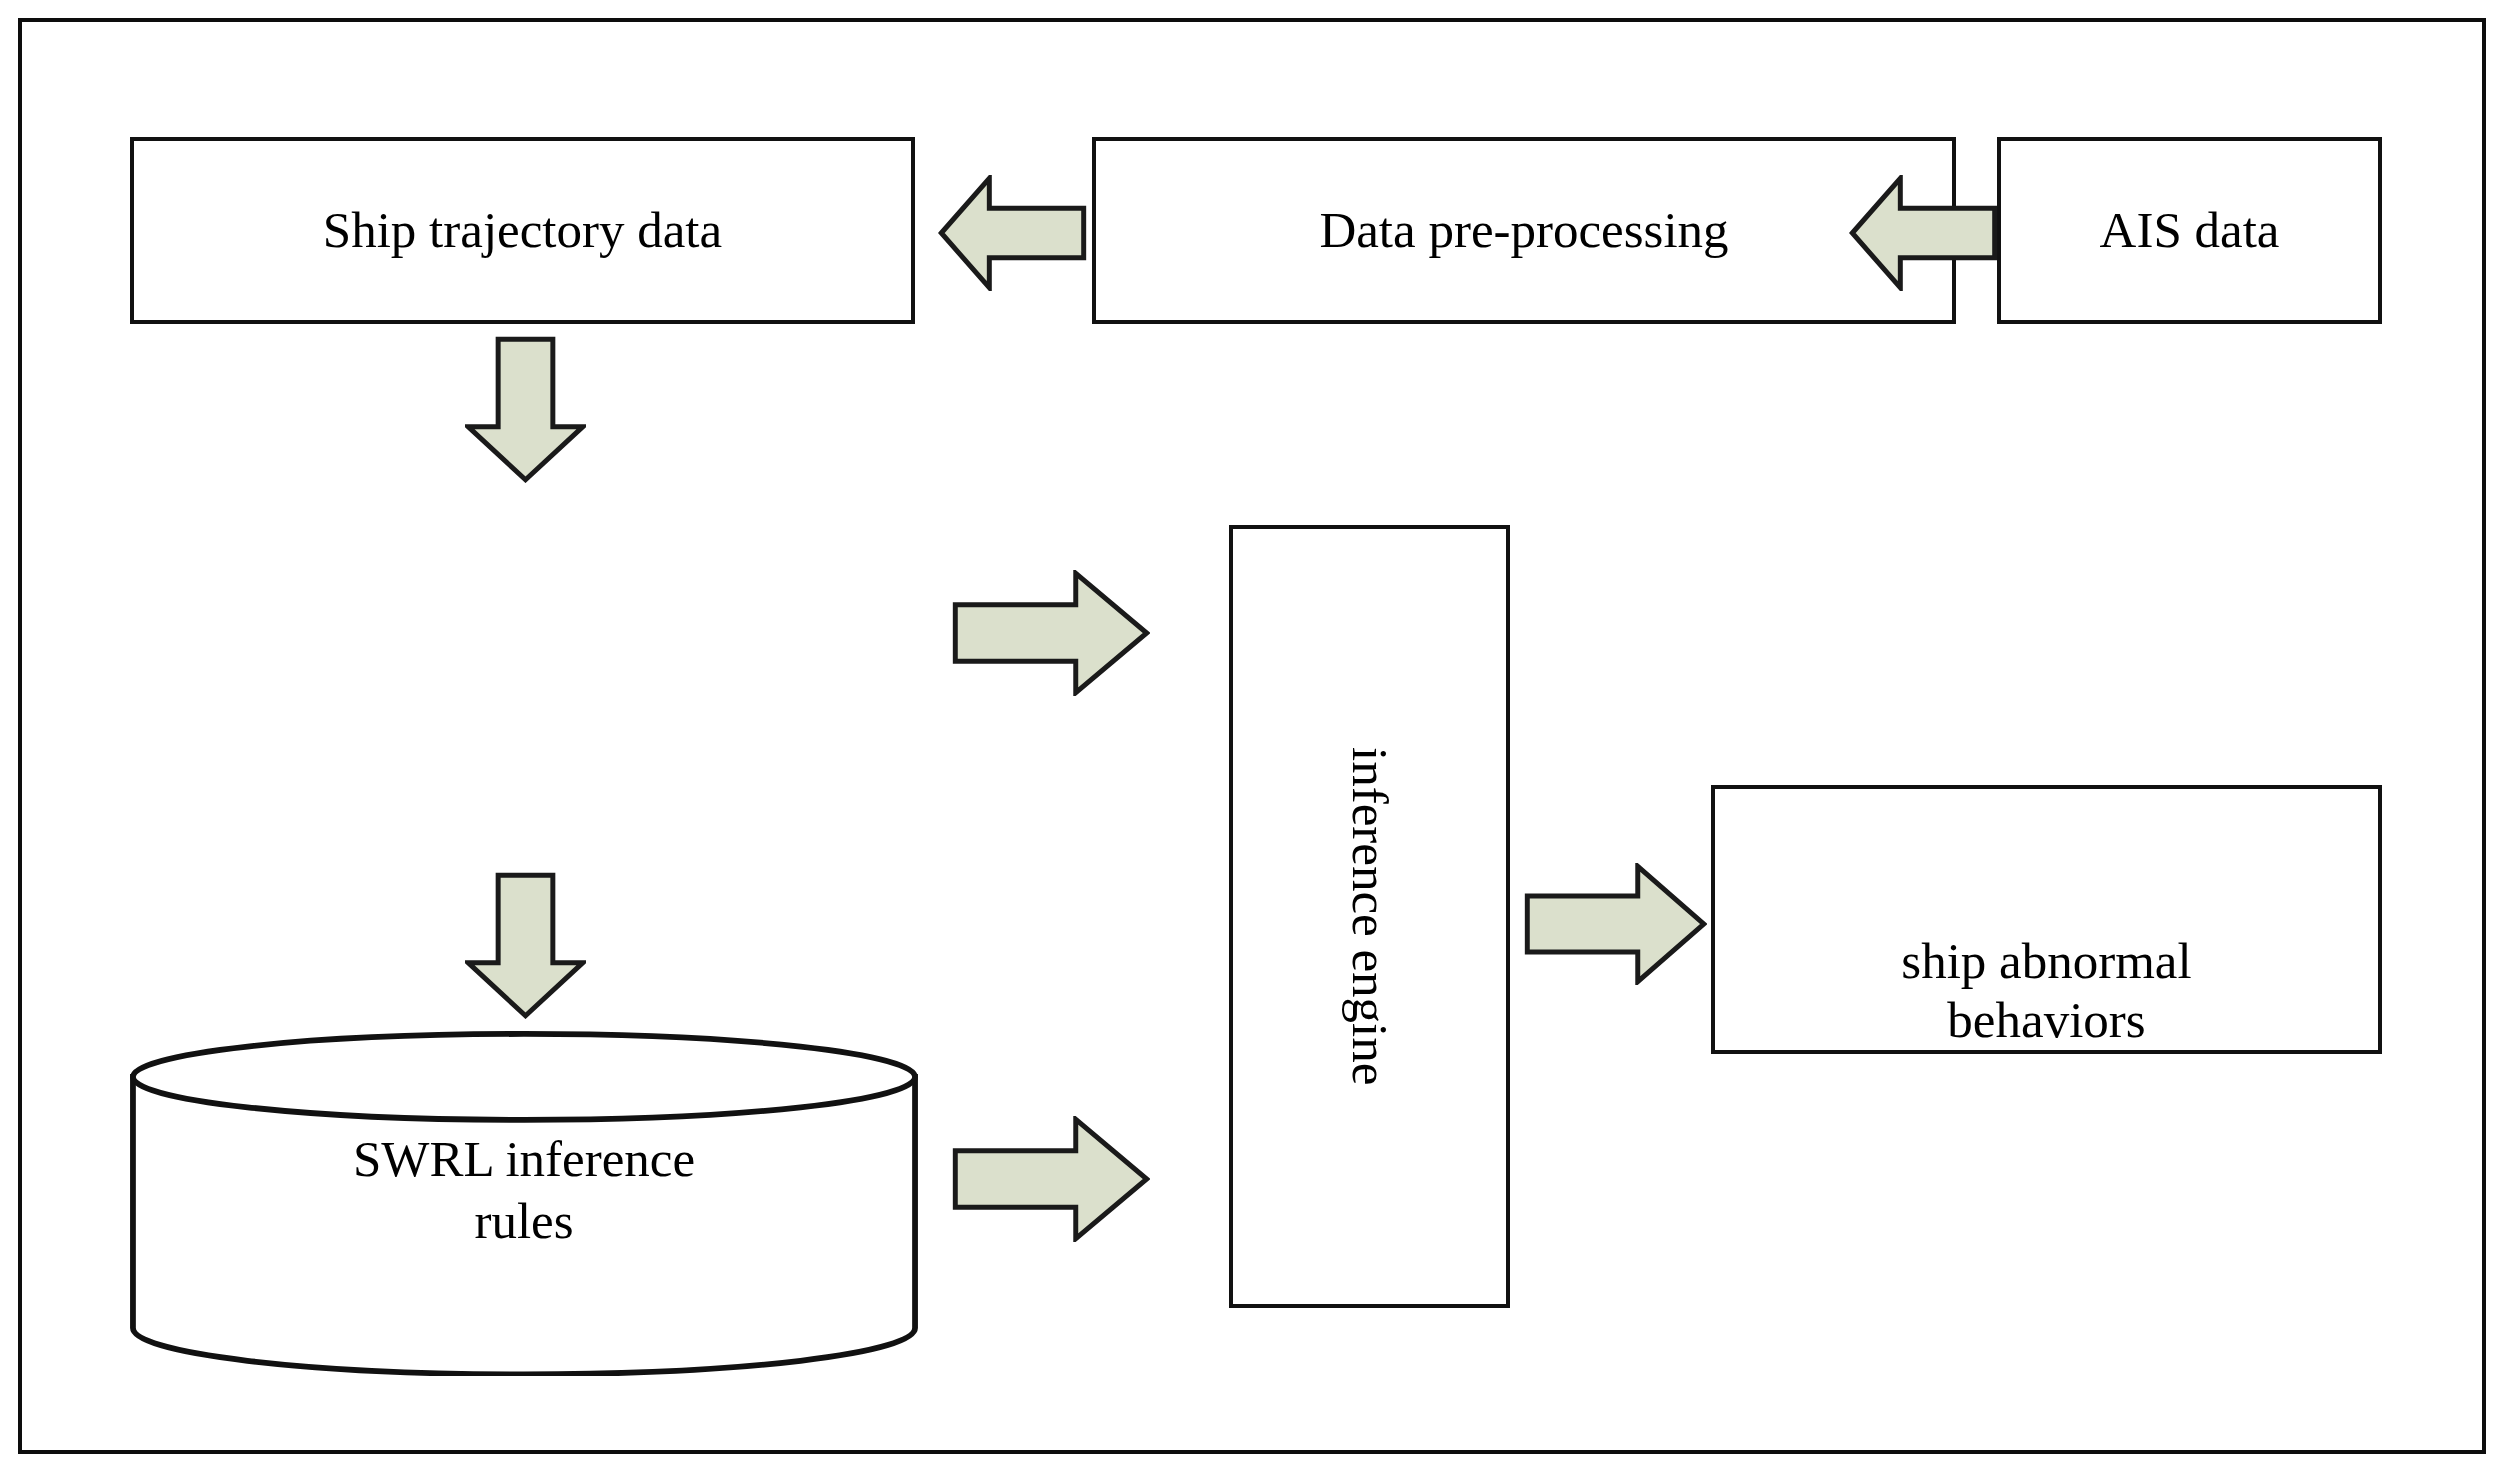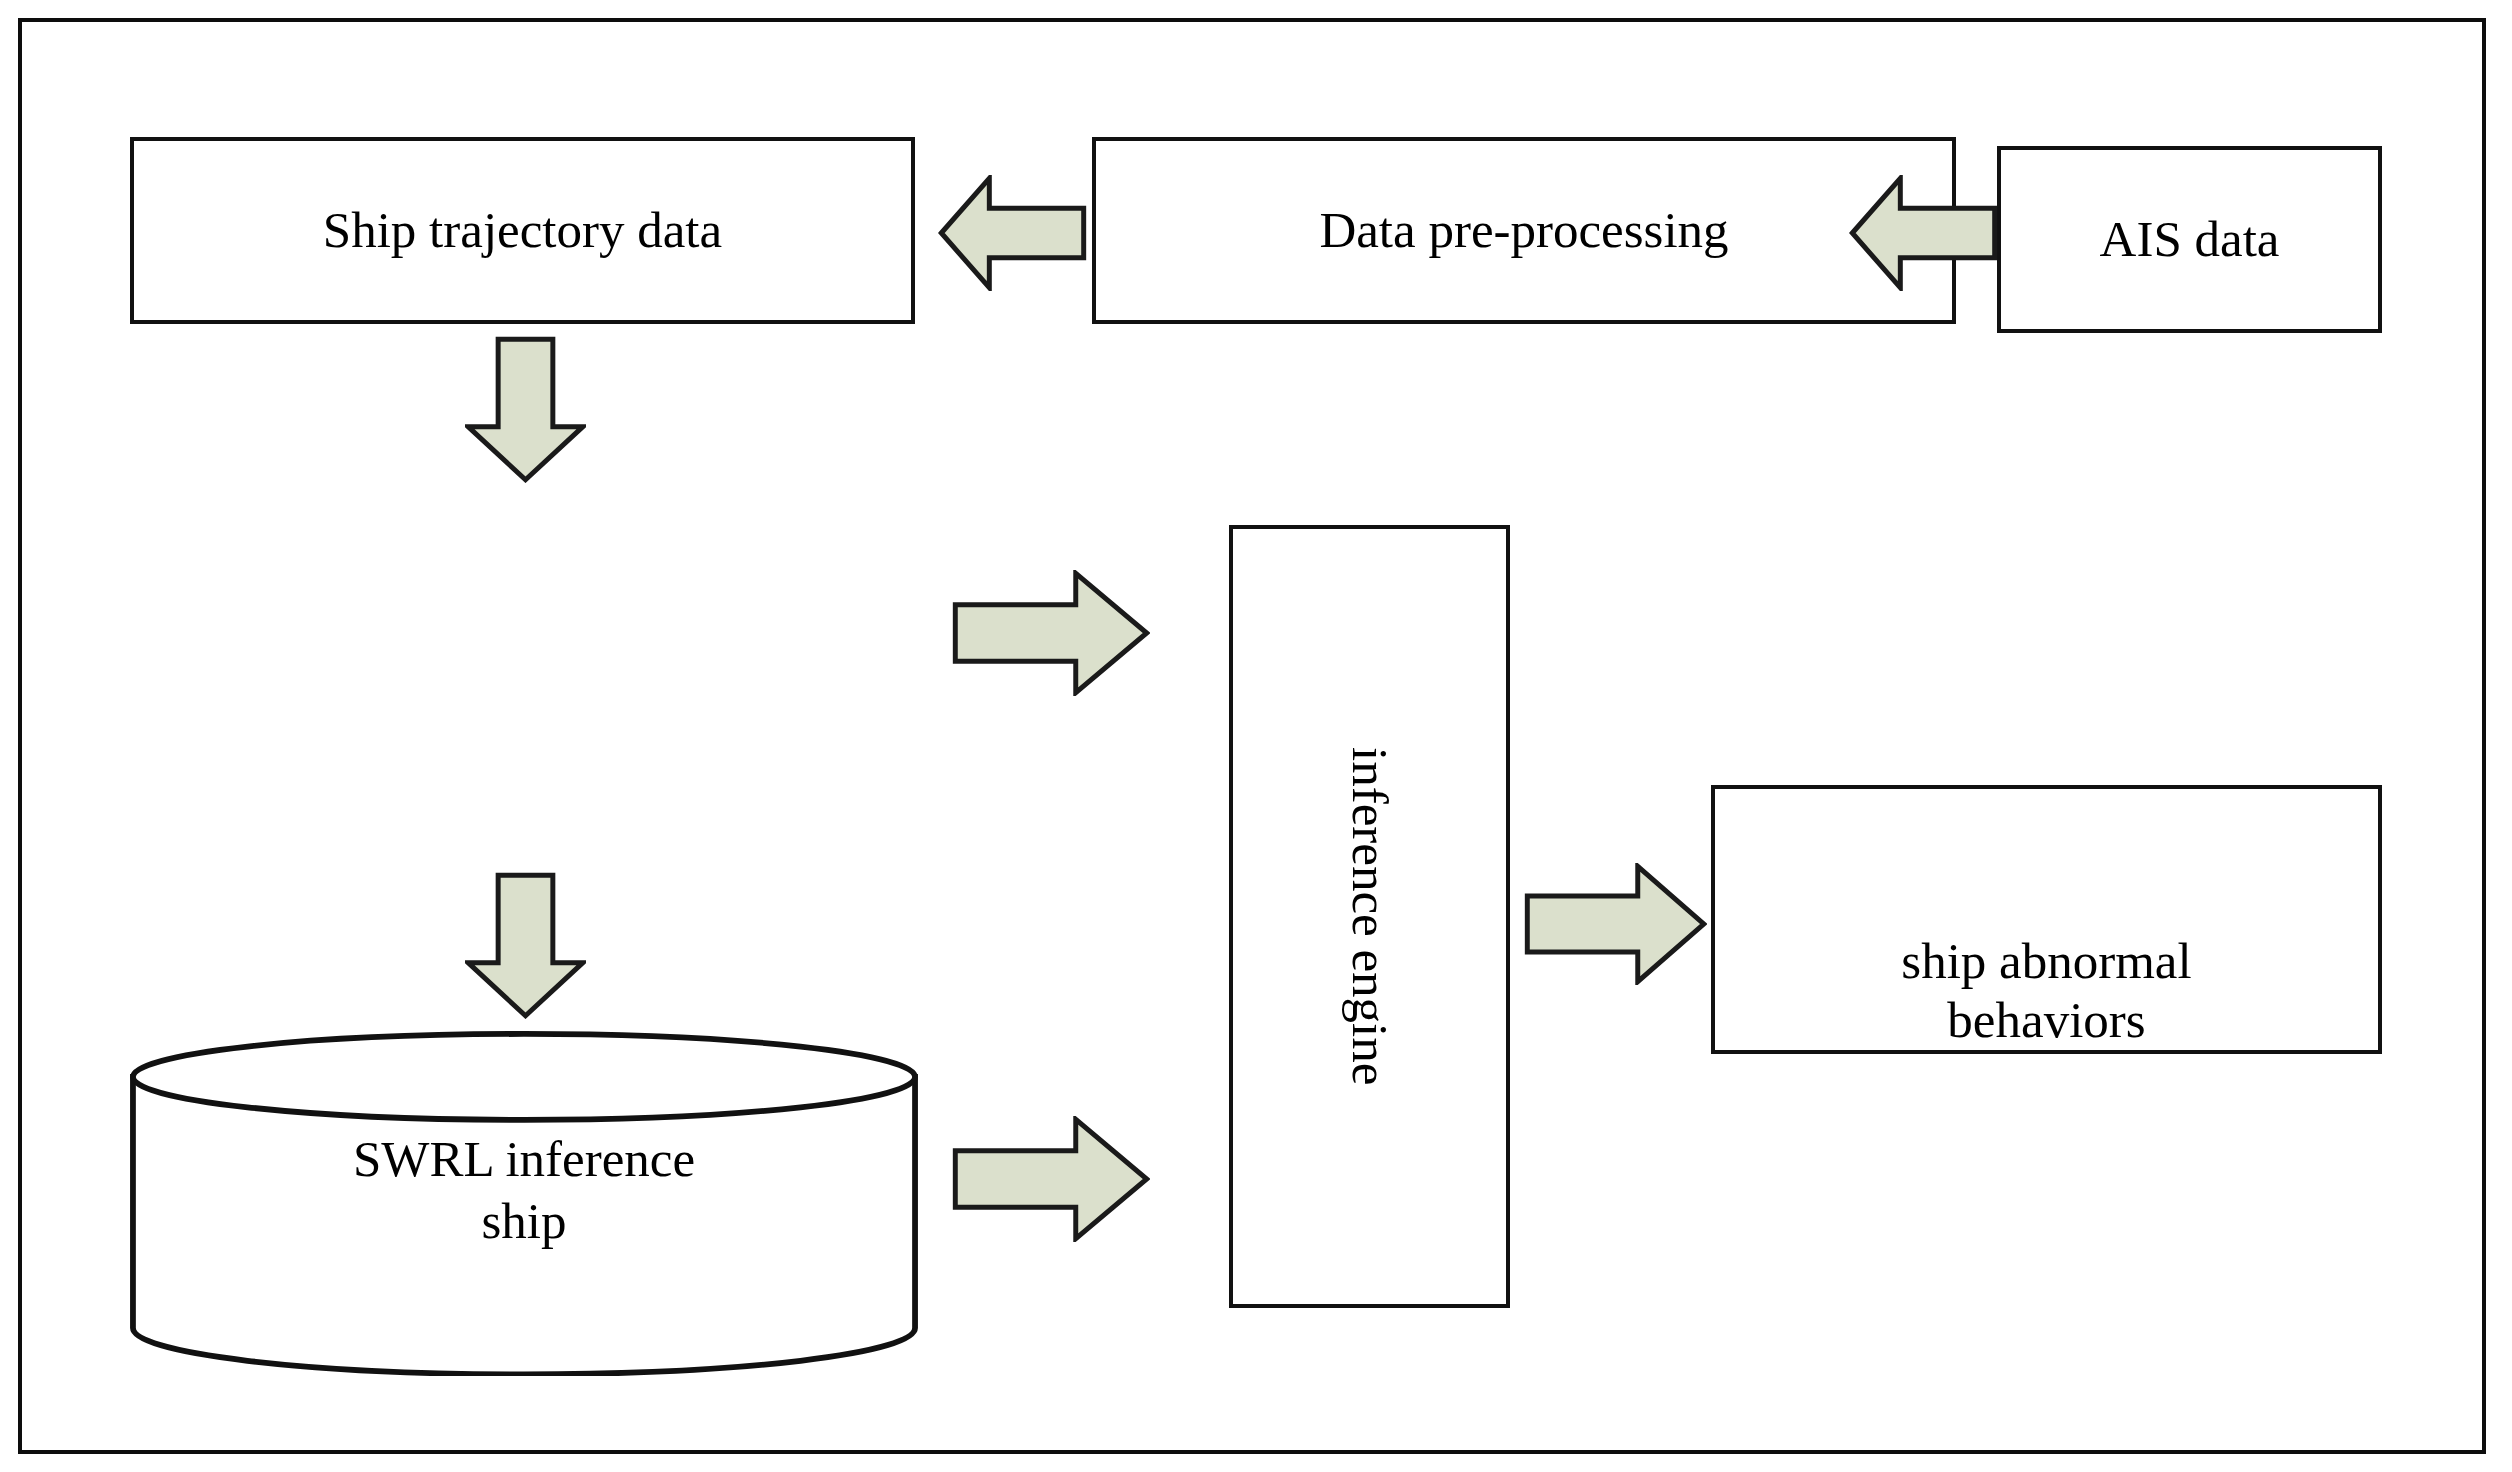--- a/index.html
+++ b/index.html
@@ -43,21 +43,21 @@
     line-height: 1.16;
   }
   .pbox .ptext {
     display: block;
     white-space: pre-line;
     padding: 0 8.3px;
   }
 
   #box-ship-trajectory { left: 130px;  top: 137px;  width: 785px;  height: 187px; font-size: 51px; }
   #box-data-preproc    { left: 1092px; top: 137px;  width: 864px;  height: 187px; font-size: 51px; }
-  #box-ais-data        { left: 1997px; top: 146px;  width: 385px;  height: 187px; font-size: 51px; }
+  #box-ais-data        { left: 1997px; top: 137px;  width: 385px;  height: 187px; font-size: 51px; }
   #box-ship-abnormal   { left: 1711px; top: 785px;  width: 671px;  height: 269px; font-size: 51px; align-items: flex-end; }
 
   
   #box-inference-engine {
     left: 1229px; top: 525px; width: 281px; height: 783px;
     font-size: 51px;
   }
   #box-inference-engine .ptext {
     writing-mode: vertical-rl;
     text-orientation: mixed;
@@ -116,21 +116,21 @@
     <span class="ptext">AIS data</span>
   </div>
 
 
   <div class="cyl" id="cyl-swrl">
     <svg viewBox="0 0 958 420" preserveAspectRatio="none">
       <path d="M6,58 L6,362 A473,56 0 0 0 952,362 L952,58 Z" fill="#ffffff" stroke="#111111" stroke-width="7"></path>
       <ellipse cx="479" cy="58" rx="473" ry="52" fill="#ffffff" stroke="#111111" stroke-width="7"></ellipse>
     </svg>
     <div class="cyl-label">SWRL inference
-ship</div>
+rules</div>
   </div>
 
   <div class="pbox" id="box-inference-engine">
     <span class="ptext">inference engine</span>
   </div>
 
   <div class="pbox" id="box-ship-abnormal">
     <span class="ptext">ship abnormal
 behaviors</span>
   </div>

